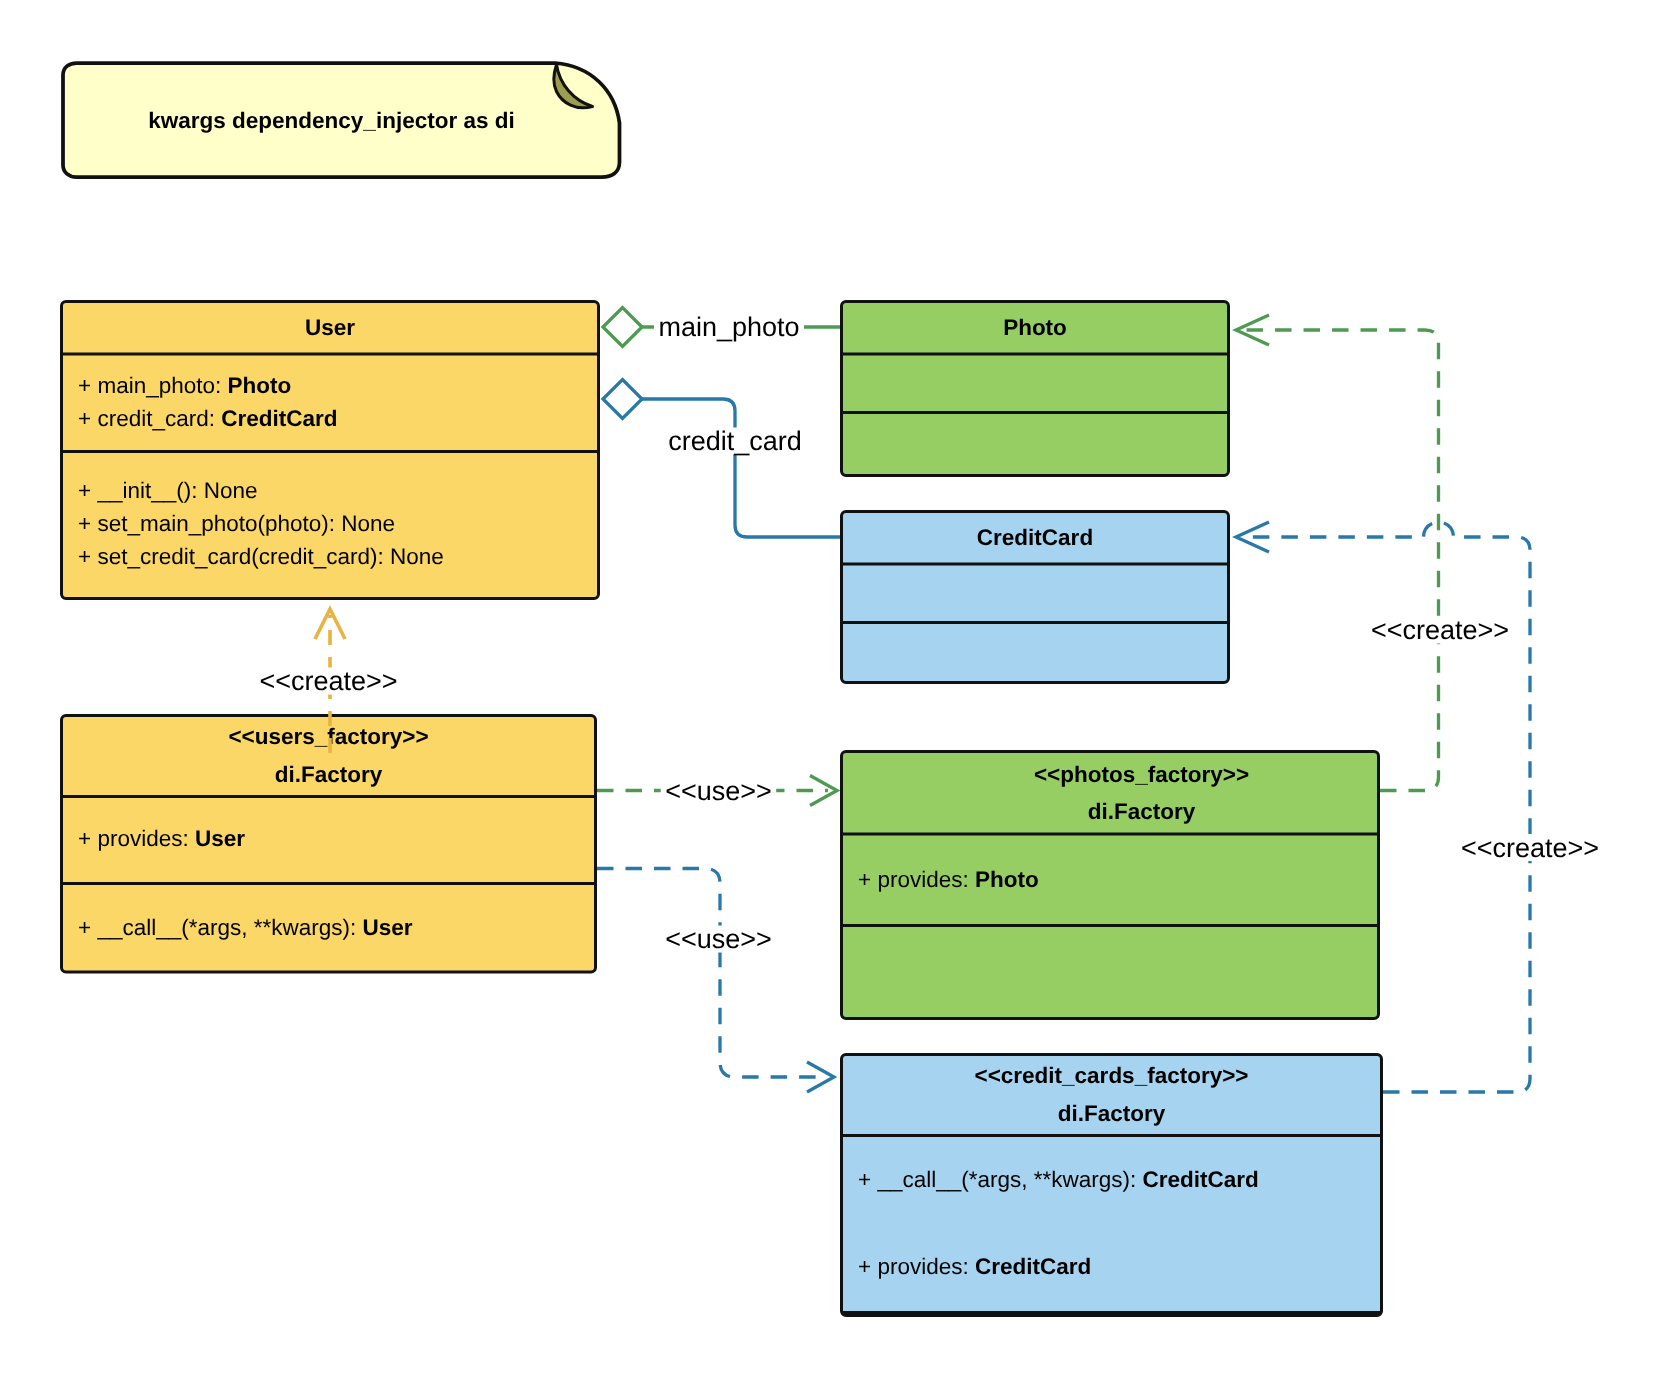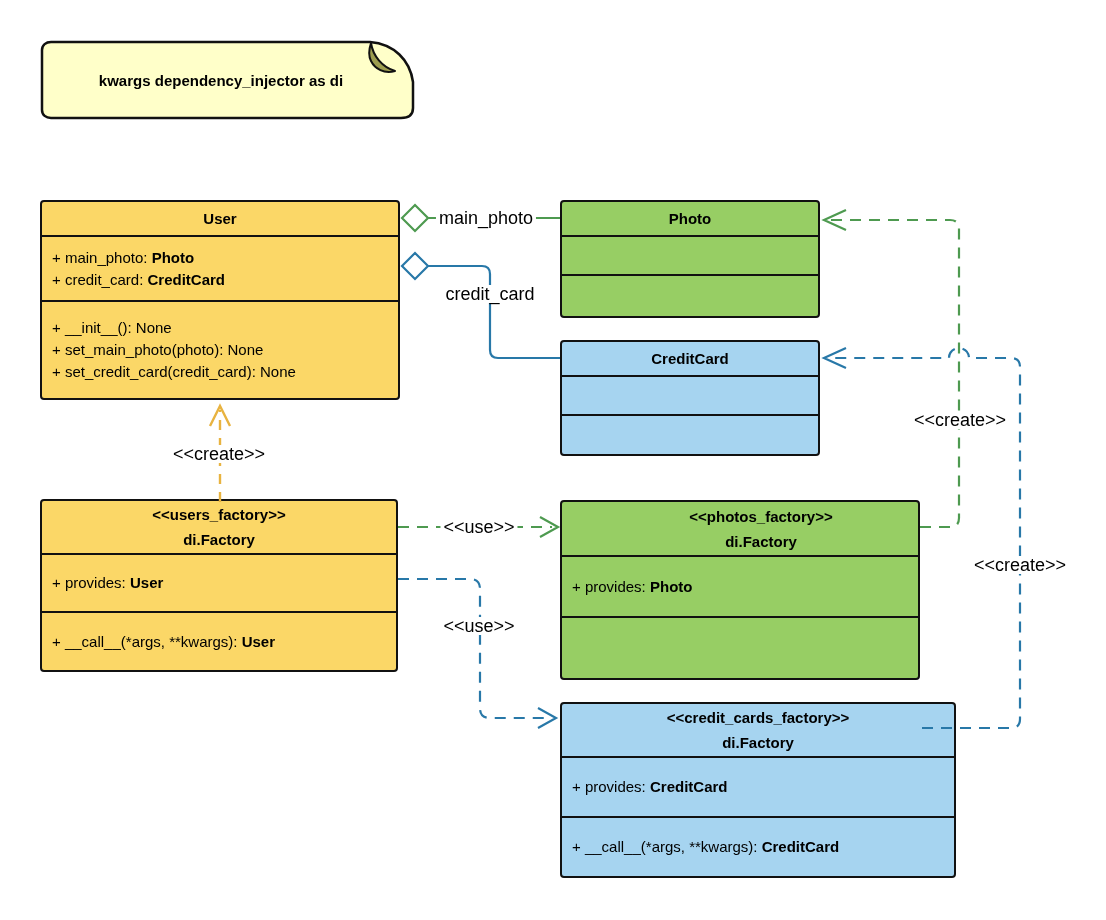--- a/index.html
+++ b/index.html
@@ -95,21 +95,21 @@
     <div class="sec sec-mid" style="flex:0 0 39px;"></div>
     <div class="sec grow"></div>
   </div>
 
   <div class="uml-class fill-blue" style="left:560px; top:340px; width:260px; height:116px;">
     <div class="sec sec-title" style="flex:0 0 35px;">CreditCard</div>
     <div class="sec sec-mid" style="flex:0 0 39px;"></div>
     <div class="sec grow"></div>
   </div>
 
-  <div class="uml-class fill-yellow" style="left:40px; top:499px; width:358px; height:173px;">
+  <div class="uml-class fill-yellow" style="left:40px; top:476px; width:358px; height:173px;">
     <div class="sec sec-title" style="flex:0 0 54px;">
       <div>&lt;&lt;users_factory&gt;&gt;</div>
       <div>di.Factory</div>
     </div>
     <div class="sec sec-mid sec-members" style="flex:0 0 58px;">
       <div><span>+ provides: </span><span class="member-type">User</span></div>
     </div>
     <div class="sec sec-members grow">
       <div><span>+ __call__(*args, **kwargs): </span><span class="member-type">User</span></div>
     </div>
@@ -118,30 +118,30 @@
   <div class="uml-class fill-green" style="left:560px; top:500px; width:360px; height:180px;">
     <div class="sec sec-title" style="flex:0 0 55px;padding-left:42px;">
       <div>&lt;&lt;photos_factory&gt;&gt;</div>
       <div>di.Factory</div>
     </div>
     <div class="sec sec-mid sec-members" style="flex:0 0 61px;">
       <div><span>+ provides: </span><span class="member-type">Photo</span></div>
     </div>
   </div>
 
-  <div class="uml-class fill-blue" style="left:560px; top:702px; width:396px; height:176px;">
+  <div class="uml-class fill-blue" style="left:560px; top:702px; width:362px; height:176px;">
     <div class="sec sec-title" style="flex:0 0 54px;">
       <div>&lt;&lt;credit_cards_factory&gt;&gt;</div>
       <div>di.Factory</div>
     </div>
+    <div class="sec sec-members grow">
+      <div><span>+ __call__(*args, **kwargs): </span><span class="member-type">CreditCard</span></div>
+    </div>
     <div class="sec sec-mid sec-members" style="flex:0 0 60px;">
       <div><span>+ provides: </span><span class="member-type">CreditCard</span></div>
-    </div>
-    <div class="sec sec-members grow">
-      <div><span>+ __call__(*args, **kwargs): </span><span class="member-type">CreditCard</span></div>
     </div>
   </div>
 
   <svg class="edges-svg" width="1106" height="920" viewBox="0 0 1106 920">
 
     <g stroke="#4E9A50" stroke-width="2.2" fill="none">
       <path d="M428,218 H560"></path>
       <path d="M402,218 L415,205 L428,218 L415,231 Z" fill="#ffffff"></path>
     </g>
 

